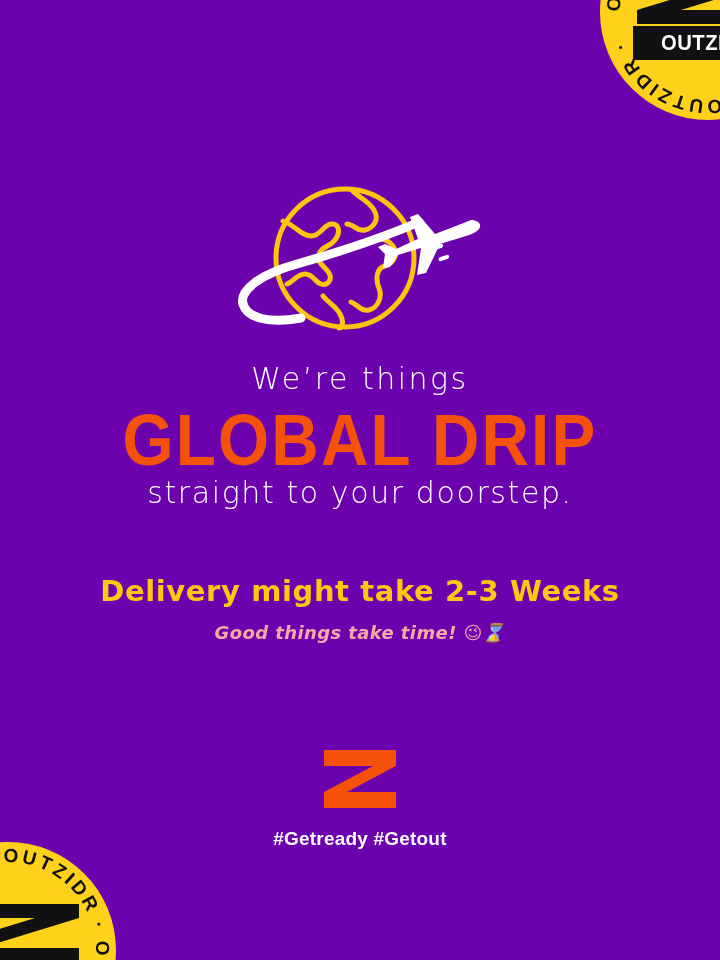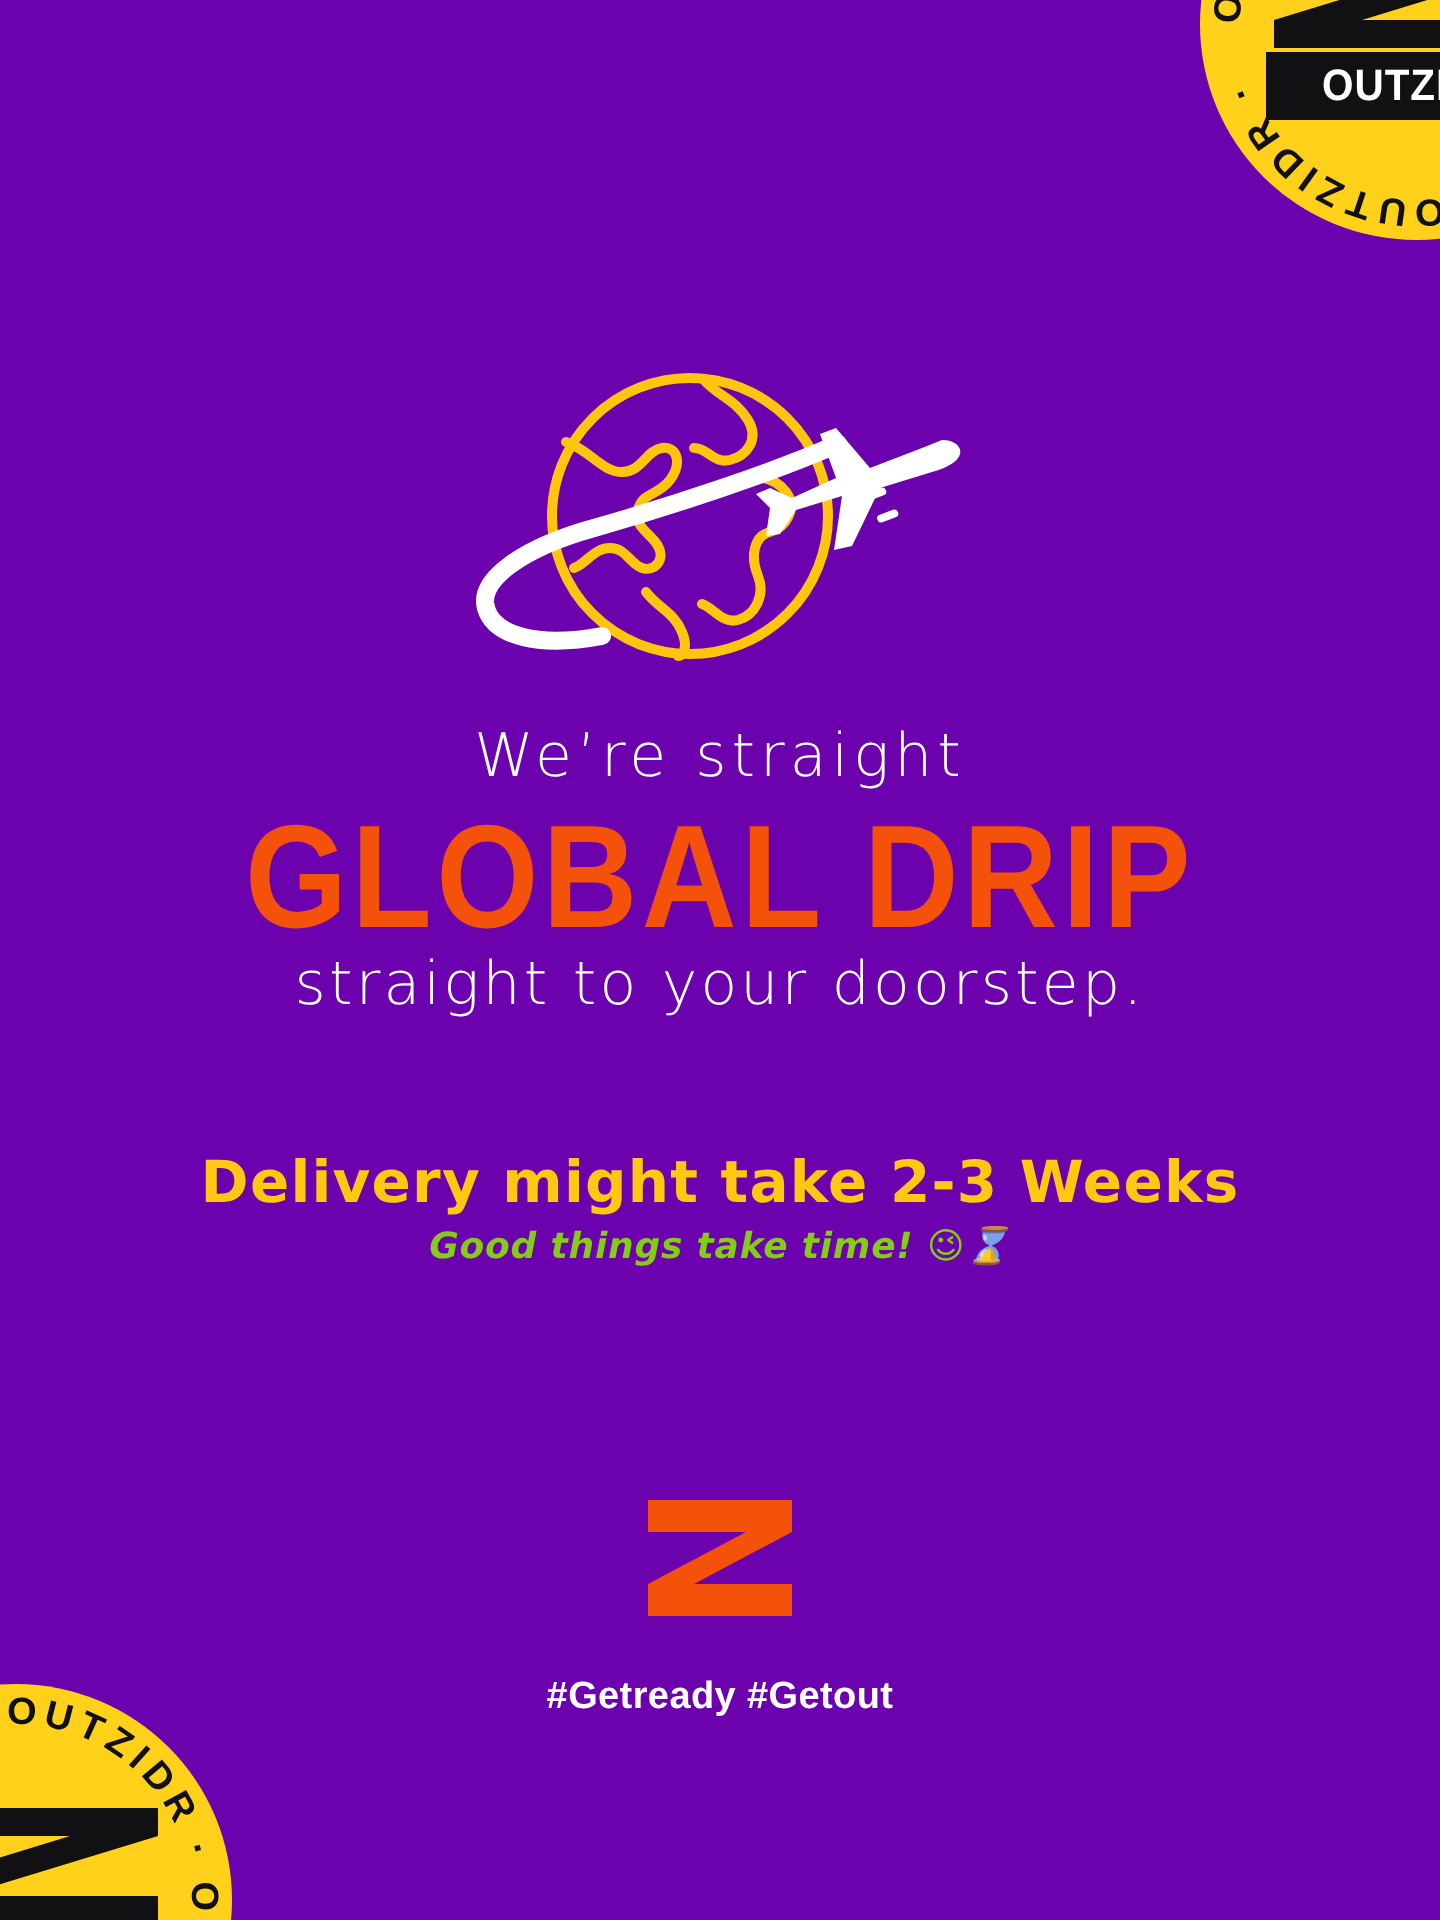--- a/index.html
+++ b/index.html
@@ -112,44 +112,44 @@
   }
   .delivery {
     color:#ffc711;
     font-size:29px;
     font-weight:bold;
     letter-spacing:0.6px;
     margin-top:64px;
     font-family:"DejaVu Sans", sans-serif;
   }
   .goodthings {
-    color:#84cc16;
+    color:#fca5a5;
     font-size:18px;
     font-weight:bold;
     font-style:italic;
     letter-spacing:0.4px;
-    margin-top:4px;
+    margin-top:14px;
     font-family:"DejaVu Sans", sans-serif;
   }
 
   
   .footer {
     position:absolute;
     left:0; right:0;
     top:748px;
     text-align:center;
   }
   .brandmark {
     width:78px;
     height:62px;
     margin:0 auto;
   }
   .brandmark svg { width:100%; height:100%; display:block; }
   .hashtags {
-    margin-top:28px;
+    margin-top:18px;
     color:#ffffff;
     font-size:19px;
     font-weight:bold;
     letter-spacing:0.2px;
     font-family:"Liberation Sans", sans-serif;
   }
 </style>
 </head>
 <body>
 
@@ -178,21 +178,21 @@
                  L205 66 L191 95 L182 97 L186 70 L163 77 L155 89 L148 90
                  L150 76 L143 69 L150 66 L161 71 L183 61 L175 39 L183 36
                  L200 56 L226 46 Z"></path>
         <rect x="197" y="69" width="11" height="4" rx="2" transform="rotate(-20 197 69)"></rect>
         <rect x="203" y="80" width="11" height="4" rx="2" transform="rotate(-20 203 80)"></rect>
       </g>
     </svg>
   </div>
 
   <div class="copy">
-    <div class="eyebrow">We’re straight</div>
+    <div class="eyebrow">We’re things</div>
     <div class="headline">GLOBAL DRIP</div>
     <div class="subline">straight to your doorstep.</div>
     <div class="delivery">Delivery might take 2-3 Weeks</div>
     <div class="goodthings">Good things take time! 😉⌛</div>
   </div>
 
   <div class="footer">
     <div class="brandmark">
       <svg viewBox="0 0 78 62" xmlns="http://www.w3.org/2000/svg">
         <path d="M3 2 H75 V18 L26 44 H75 V60 H3 V44 L52 18 H3 Z" fill="#f4510b"></path>

